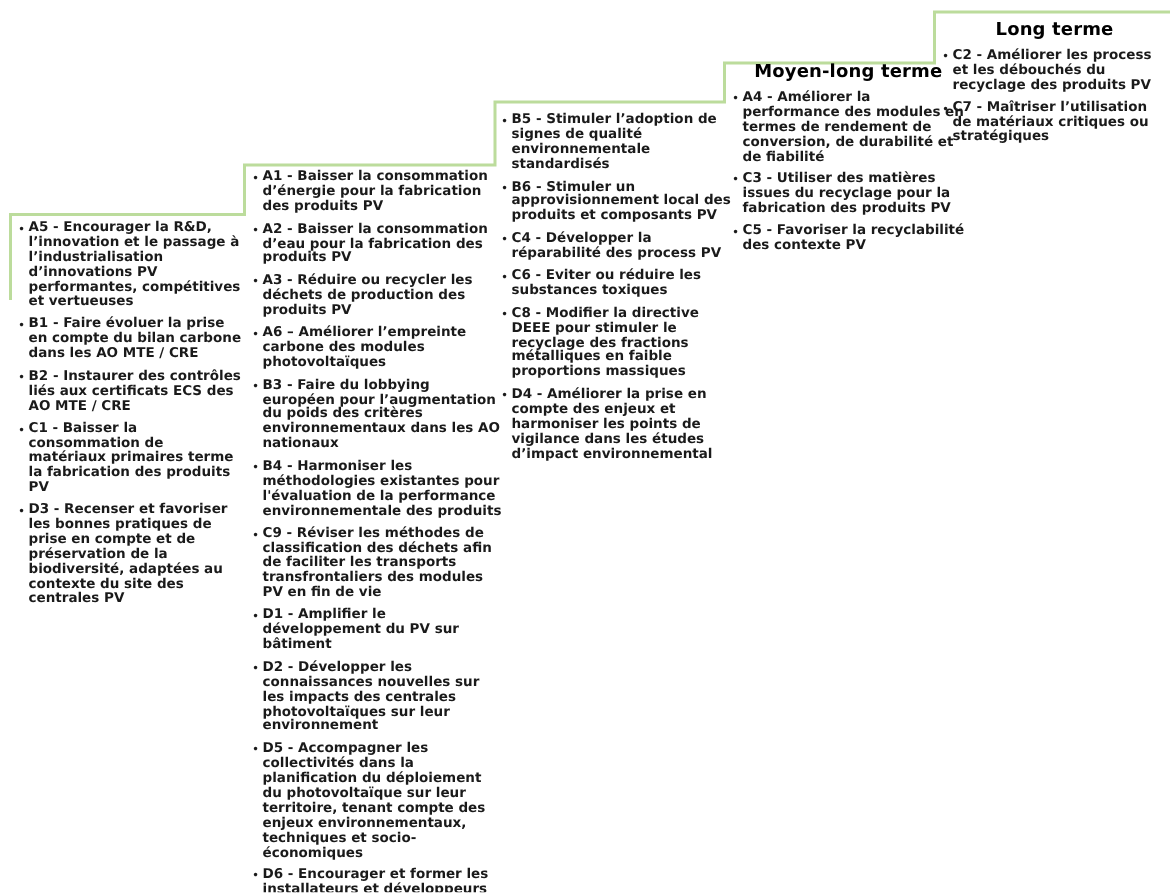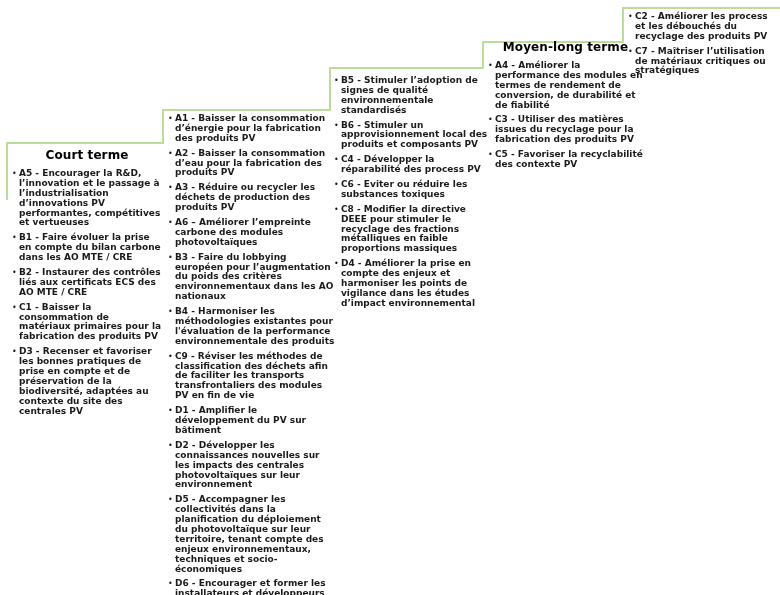--- a/index.html
+++ b/index.html
@@ -70,37 +70,36 @@
 </head>
 <body>
 
 <div class="canvas">
 
   <svg class="stairs-svg" viewBox="0 0 780 595" xmlns="http://www.w3.org/2000/svg">
     <polyline points="7,200 7,143 163,143 163,110 330,110 330,68 483,68 483,42 623,42 623,8 780,8" fill="none" stroke="#bcdc9c" stroke-width="2"></polyline>
   </svg>
 
   <div class="column" id="col-court-terme">
-    <h2>Court terme</h2>
     <ul>
         <li class="item">
           <span class="bullet">•</span>
           <span class="txt">A5 - Encourager la R&amp;D, l’innovation et le passage à l’industrialisation d’innovations PV performantes, compétitives et vertueuses</span>
         </li>
         <li class="item">
           <span class="bullet">•</span>
           <span class="txt">B1 - Faire évoluer la prise en compte du bilan carbone dans les AO MTE / CRE</span>
         </li>
         <li class="item">
           <span class="bullet">•</span>
           <span class="txt">B2 - Instaurer des contrôles liés aux certificats ECS des AO MTE / CRE</span>
         </li>
         <li class="item">
           <span class="bullet">•</span>
-          <span class="txt">C1 - Baisser la consommation de matériaux primaires pour la fabrication des produits PV</span>
+          <span class="txt">C1 - Baisser la consommation de matériaux primaires terme la fabrication des produits PV</span>
         </li>
         <li class="item">
           <span class="bullet">•</span>
           <span class="txt">D3 - Recenser et favoriser les bonnes pratiques de prise en compte et de préservation de la biodiversité, adaptées au contexte du site des centrales PV</span>
         </li>
       </ul>
   </div>
 
   <div class="column" id="col-court-moyen-terme">
     <ul>
@@ -192,20 +191,21 @@
           <span class="txt">C3 - Utiliser des matières issues du recyclage pour la fabrication des produits PV</span>
         </li>
         <li class="item">
           <span class="bullet">•</span>
           <span class="txt">C5 - Favoriser la recyclabilité des contexte PV</span>
         </li>
       </ul>
   </div>
 
   <div class="column" id="col-long-terme">
+    <h2>Long terme</h2>
     <ul>
         <li class="item">
           <span class="bullet">•</span>
           <span class="txt">C2 - Améliorer les process et les débouchés du recyclage des produits PV</span>
         </li>
         <li class="item">
           <span class="bullet">•</span>
           <span class="txt">C7 - Maîtriser l’utilisation de matériaux critiques ou stratégiques</span>
         </li>
       </ul>

